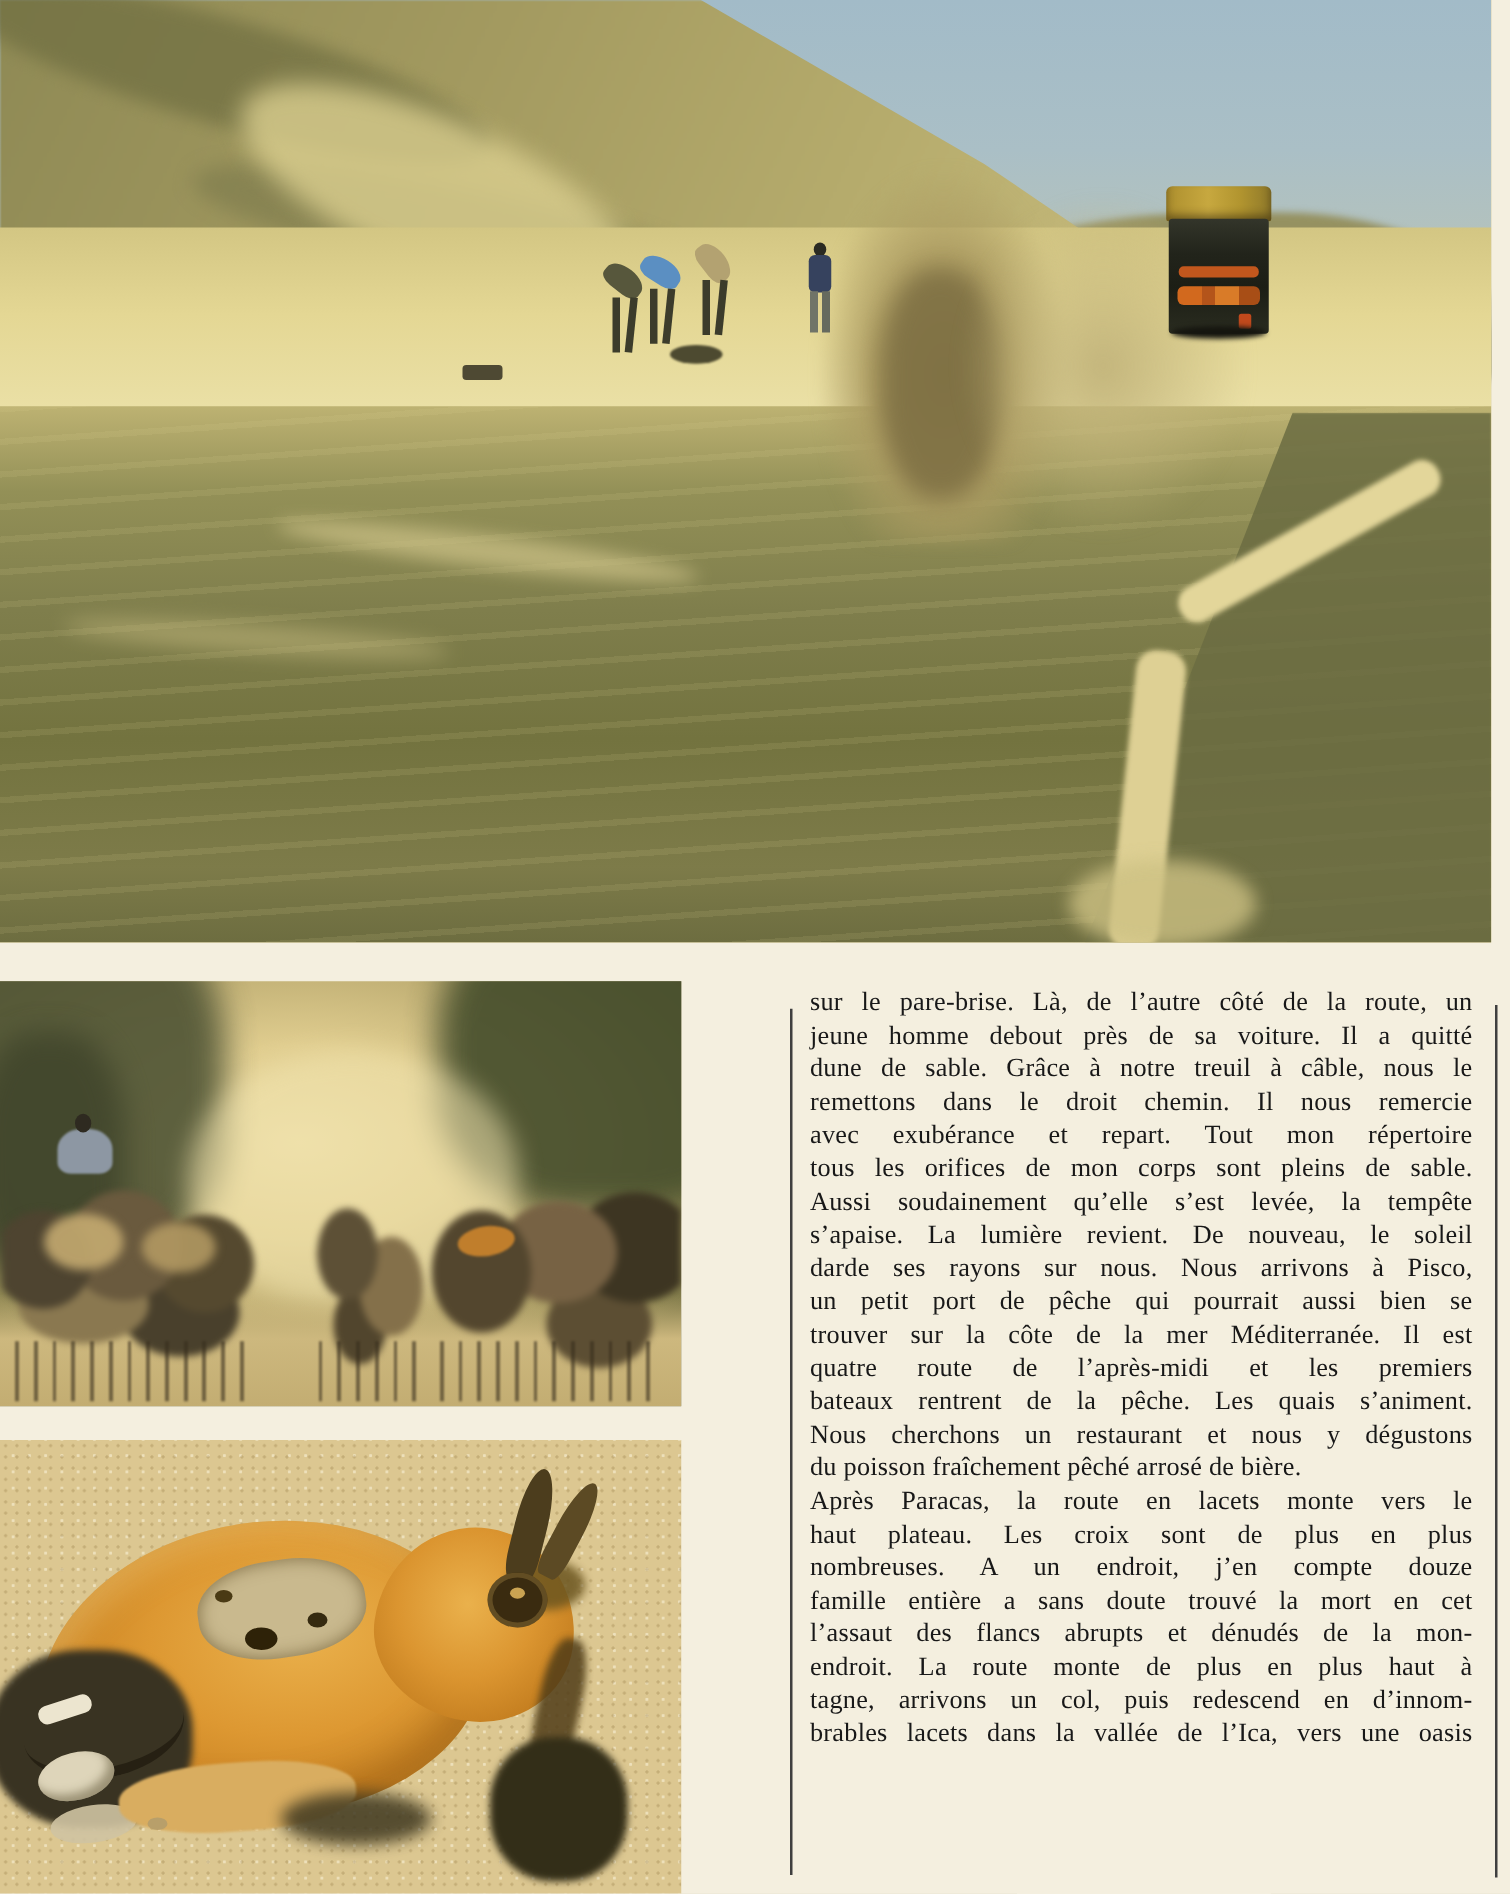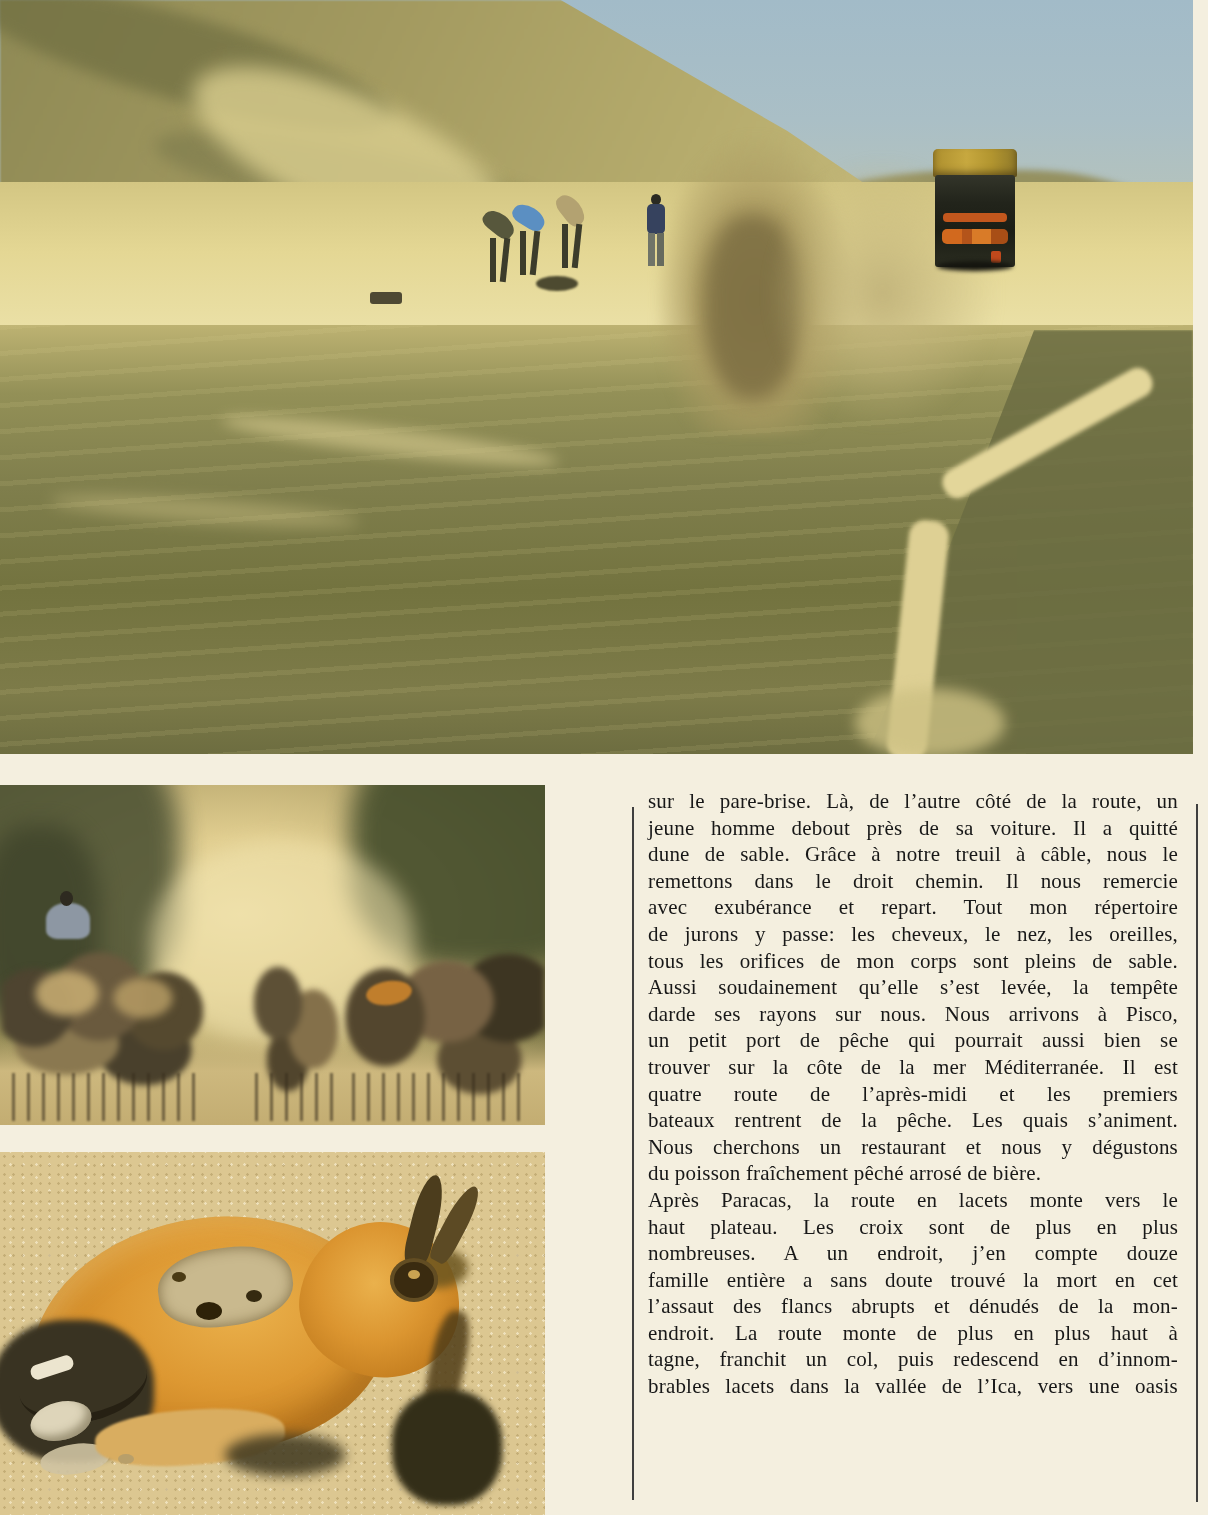--- a/index.html
+++ b/index.html
@@ -290,33 +290,33 @@
   </div>
 
   <div class="abs column-rule rule-left"></div>
   <div class="abs column-rule rule-right"></div>
   <div class="abs text-column">
       <div class="tl">sur le pare-brise. Là, de l’autre côté de la route, un</div>
       <div class="tl">jeune homme debout près de sa voiture. Il a quitté</div>
       <div class="tl">dune de sable. Grâce à notre treuil à câble, nous le</div>
       <div class="tl">remettons dans le droit chemin. Il nous remercie</div>
       <div class="tl">avec exubérance et repart. Tout mon répertoire</div>
-      <div class="tl">de jurons y passe: les cheveux, le nez, les oreilles,</div>
       <div class="tl">tous les orifices de mon corps sont pleins de sable.</div>
       <div class="tl">Aussi soudainement qu’elle s’est levée, la tempête</div>
+      <div class="tl">s’apaise. La lumière revient. De nouveau, le soleil</div>
       <div class="tl">darde ses rayons sur nous. Nous arrivons à Pisco,</div>
       <div class="tl">un petit port de pêche qui pourrait aussi bien se</div>
       <div class="tl">trouver sur la côte de la mer Méditerranée. Il est</div>
       <div class="tl">quatre route de l’après-midi et les premiers</div>
       <div class="tl">bateaux rentrent de la pêche. Les quais s’animent.</div>
       <div class="tl">Nous cherchons un restaurant et nous y dégustons</div>
       <div class="tl ragged">du poisson fraîchement pêché arrosé de bière.</div>
       <div class="tl">Après Paracas, la route en lacets monte vers le</div>
       <div class="tl">haut plateau. Les croix sont de plus en plus</div>
       <div class="tl">nombreuses. A un endroit, j’en compte douze</div>
       <div class="tl">famille entière a sans doute trouvé la mort en cet</div>
       <div class="tl">l’assaut des flancs abrupts et dénudés de la mon-</div>
       <div class="tl">endroit. La route monte de plus en plus haut à</div>
-      <div class="tl">tagne, franchit un col, puis redescend en d’innom-</div>
+      <div class="tl">tagne, arrivons un col, puis redescend en d’innom-</div>
       <div class="tl">brables lacets dans la vallée de l’Ica, vers une oasis</div>
     </div>
 
 </div>
 
 </body></html>

